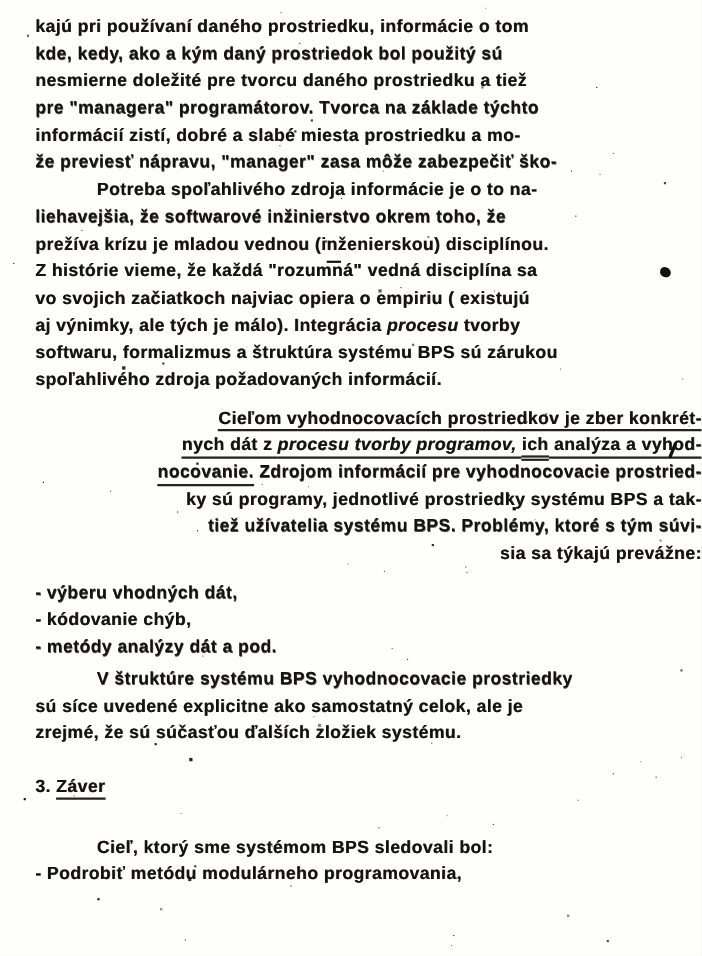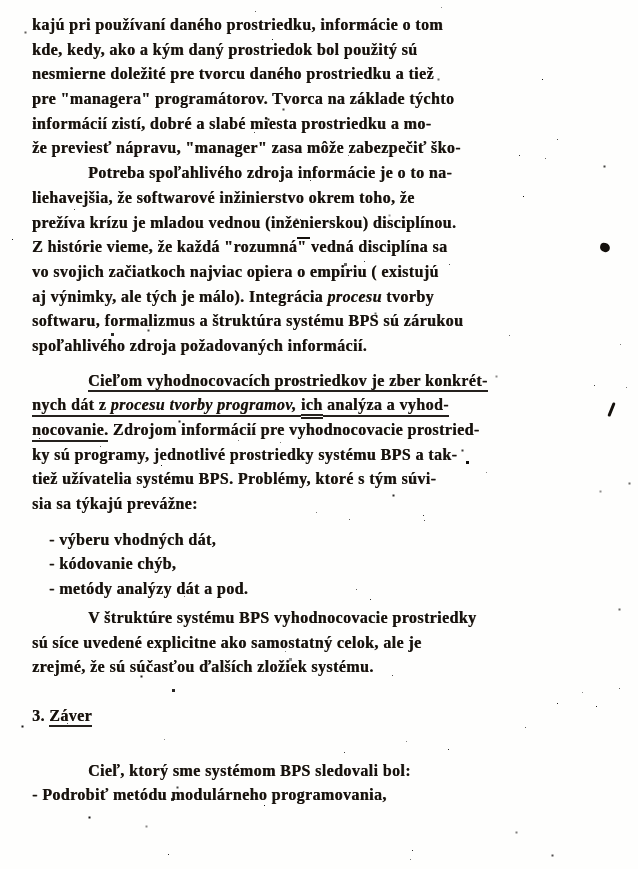--- a/index.html
+++ b/index.html
@@ -1,38 +1,38 @@
 <!DOCTYPE html>
 <html><head>
 <meta charset="utf-8">
 <style>
   html,body{margin:0;padding:0;background:#e8e8e8;}
   .scan-page{
     position:relative;
     width:638px;height:869px;
     background:#fefefd;
     overflow:hidden;
-    font-family:Liberation Serif, serif;
+    font-family:Liberation Sans, sans-serif;
     font-weight:bold;
     color:#17120d;
     box-sizing:border-box;
     padding:13px 0 0 32px;
   }
   .doc-body{position:relative;z-index:2;}
   .line{
     white-space:pre;
     font-size:16px;
     line-height:24.7px;
     height:24.7px;
     letter-spacing:0.4px;
     text-shadow:0.4px 0.3px 0.5px rgba(25,18,10,0.75);
   }
   .line.indent{padding-left:56px;}
-  .block.list-block{margin-top:11px;margin-left:17px;}
-  .block.b-cielom{margin-top:10px;}
+  .block.list-block{margin-top:11px;}
+  .block.b-cielom{margin-top:10px;text-align:right;}
   .block.b-struktura{margin-top:4px;}
   .block.heading-block{margin-top:24px;}
   .block.b-zaver-body{margin-top:30px;}
   .u{border-bottom:2.3px solid rgba(18,14,10,0.92);padding-bottom:1.5px;}
   .u2{border-bottom:5px double rgba(18,14,10,0.92);padding-bottom:0.5px;}
   .i{font-style:italic;}
   
   .noise{position:absolute;left:0;top:0;width:1px;height:1px;z-index:1;}
   .smudge{position:absolute;z-index:1;background:#14100c;}
   .smudge-blob{left:600px;top:243px;width:10px;height:9px;border-radius:45% 60% 50% 55%;transform:rotate(14deg);}

